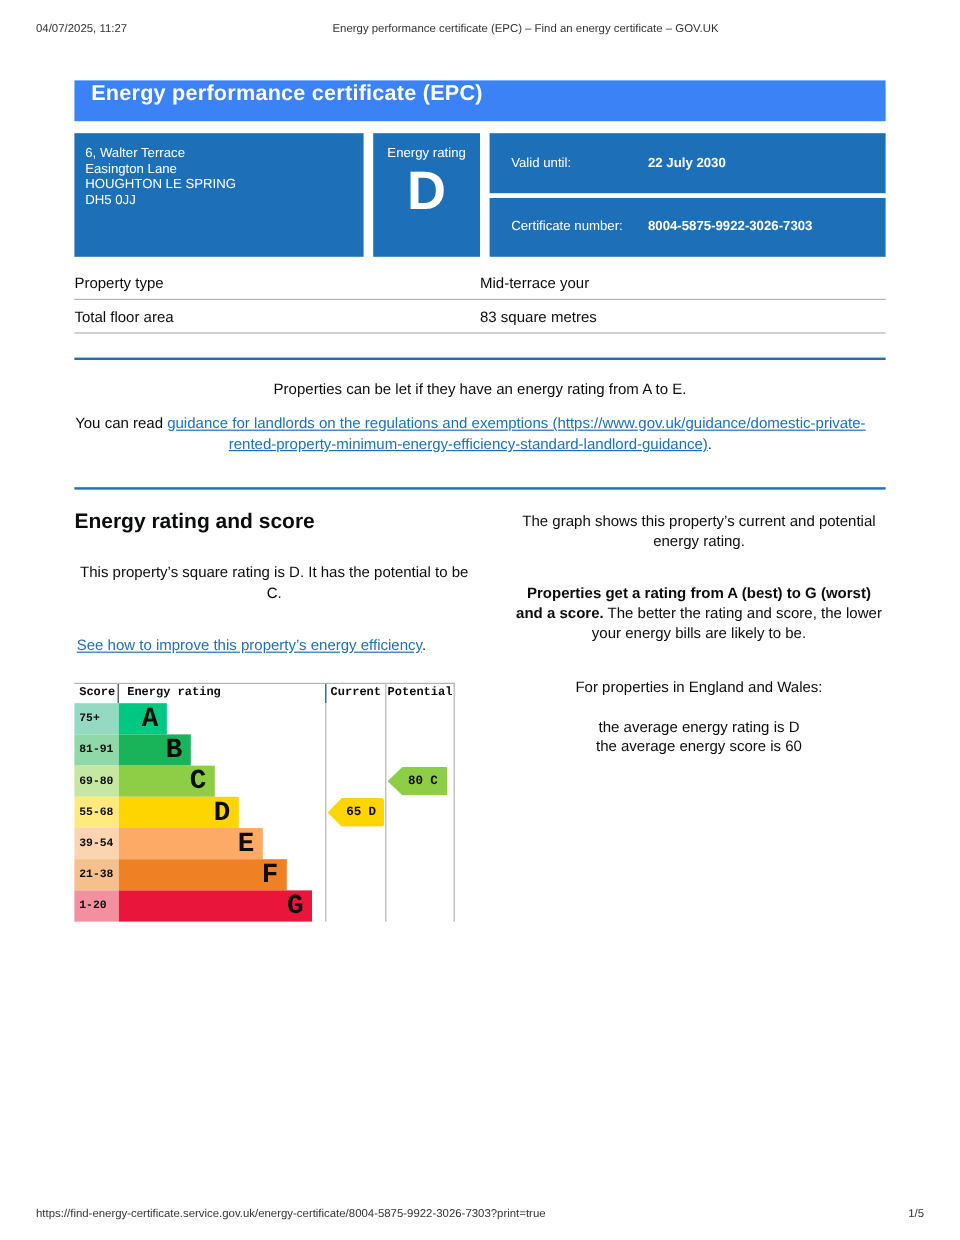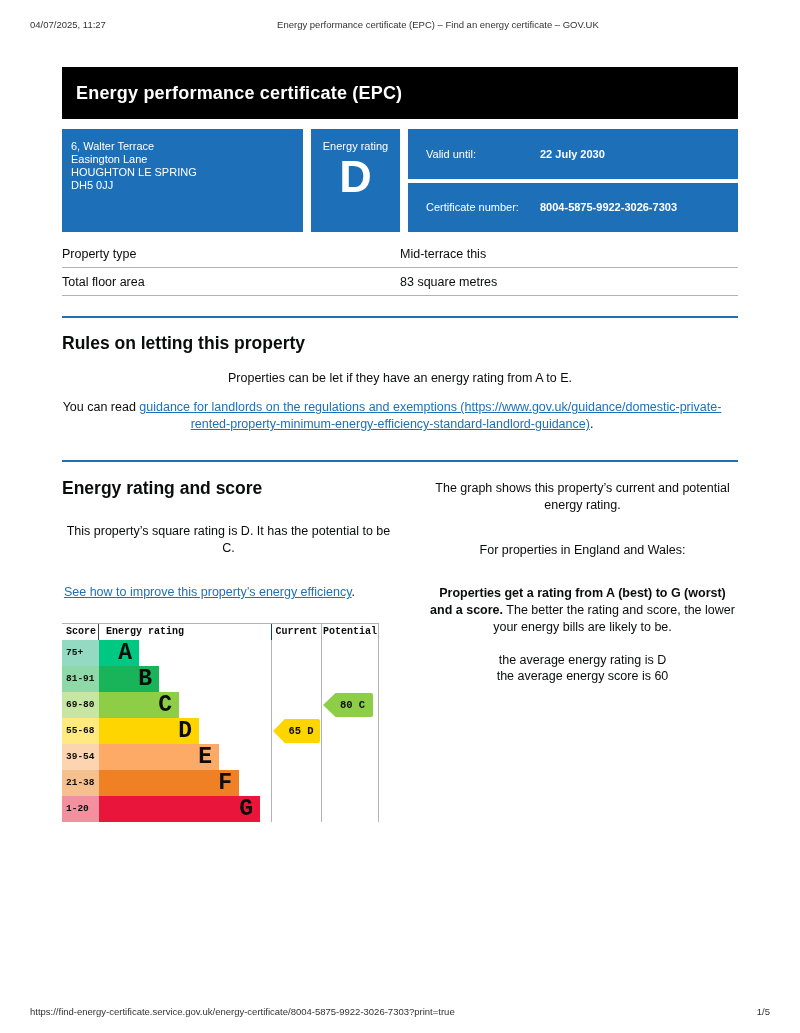--- a/index.html
+++ b/index.html
@@ -11,21 +11,21 @@
   }
   
   .print-meta { display:flex; padding:19px 30px 0 30px; font-size:9.5px; color:#333333; }
   .meta-date { white-space:nowrap; }
   .meta-title { flex:1; text-align:center; }
   .print-footer { position:absolute; left:30px; right:30px; bottom:16px;
     display:flex; justify-content:space-between; font-size:9.5px; color:#333333; }
 
   .content { width:676px; margin:37px auto 0 auto; }
 
-  .banner { background:#000000; height:52px; display:flex; align-items:center; }
+  .banner { background:#3b82f6; height:34px; display:flex; }
   .banner h1 { color:#ffffff; font-size:18px; font-weight:bold; padding-left:14px; letter-spacing:0.2px; }
 
   .summary { display:flex; gap:8px; margin-top:10px; height:103px; }
   .address-box { width:241px; background:#1d70b8; color:#ffffff; font-size:11px;
     line-height:13px; padding:11px 0 0 9px; box-sizing:border-box; }
   .rating-box { width:89px; background:#1d70b8; color:#ffffff; text-align:center; box-sizing:border-box; }
   .rating-label { font-size:11px; margin-top:11px; }
   .rating-value { font-size:45px; font-weight:bold; line-height:50px; }
   .meta-col { flex:1; display:flex; flex-direction:column; gap:4px; }
   .meta-row { flex:1; background:#1d70b8; color:#ffffff; font-size:11px;
@@ -115,31 +115,30 @@
       <div class="meta-row">
         <span class="m-label">Certificate number:</span>
         <span class="m-value">8004-5875-9922-3026-7303</span>
       </div>
     </div>
   </div>
 
   <div class="prop-table">
     <div class="prop-row">
       <span class="prop-label">Property type</span>
-      <span class="prop-value">Mid-terrace this</span>
+      <span class="prop-value">Mid-terrace your</span>
     </div>
     <div class="prop-row">
       <span class="prop-label">Total floor area</span>
       <span class="prop-value">83 square metres</span>
     </div>
   </div>
 
   <hr class="blue-rule rule-1">
 
-  <h2 class="h2-rules">Rules on letting this property</h2>
   <p class="body p-rules-1">Properties can be let if they have an energy rating from A to E.</p>
   <p class="body p-rules-2"><span>You can read </span><a class="link">guidance for landlords on the regulations and exemptions (https://www.gov.uk/guidance/domestic-private-rented-property-minimum-energy-efficiency-standard-landlord-guidance)</a><span>.</span></p>
 
   <hr class="blue-rule rule-2">
 
   <div class="two-col">
     <div class="col-left">
       <h2>Energy rating and score</h2>
       <p class="body p-rating">This property’s square rating is D. It has the potential to be C.</p>
       <p class="body p-improve"><a class="link">See how to improve this property’s energy efficiency</a><span>.</span></p>
@@ -227,22 +226,22 @@
                 <span class="g-letter">G</span>
               </div>
             </div>
             <div class="g-cell g-cur"></div>
             <div class="g-cell g-pot"></div>
           </div>
         </div>
     </div>
     <div class="col-right">
       <p class="body p-graph-desc">The graph shows this property’s current and potential energy rating.</p>
+      <p class="body p-explain"><strong>Properties get a rating from A (best) to G (worst) and a score.</strong><span> The better the rating and score, the lower your energy bills are likely to be.</span></p>
       <p class="body p-engwales">For properties in England and Wales:</p>
-      <p class="body p-explain"><strong>Properties get a rating from A (best) to G (worst) and a score.</strong><span> The better the rating and score, the lower your energy bills are likely to be.</span></p>
       <div class="body p-averages">
         <div>the average energy rating is D</div>
         <div>the average energy score is 60</div>
       </div>
     </div>
   </div>
 
 </div>
 
 <div class="print-footer">

